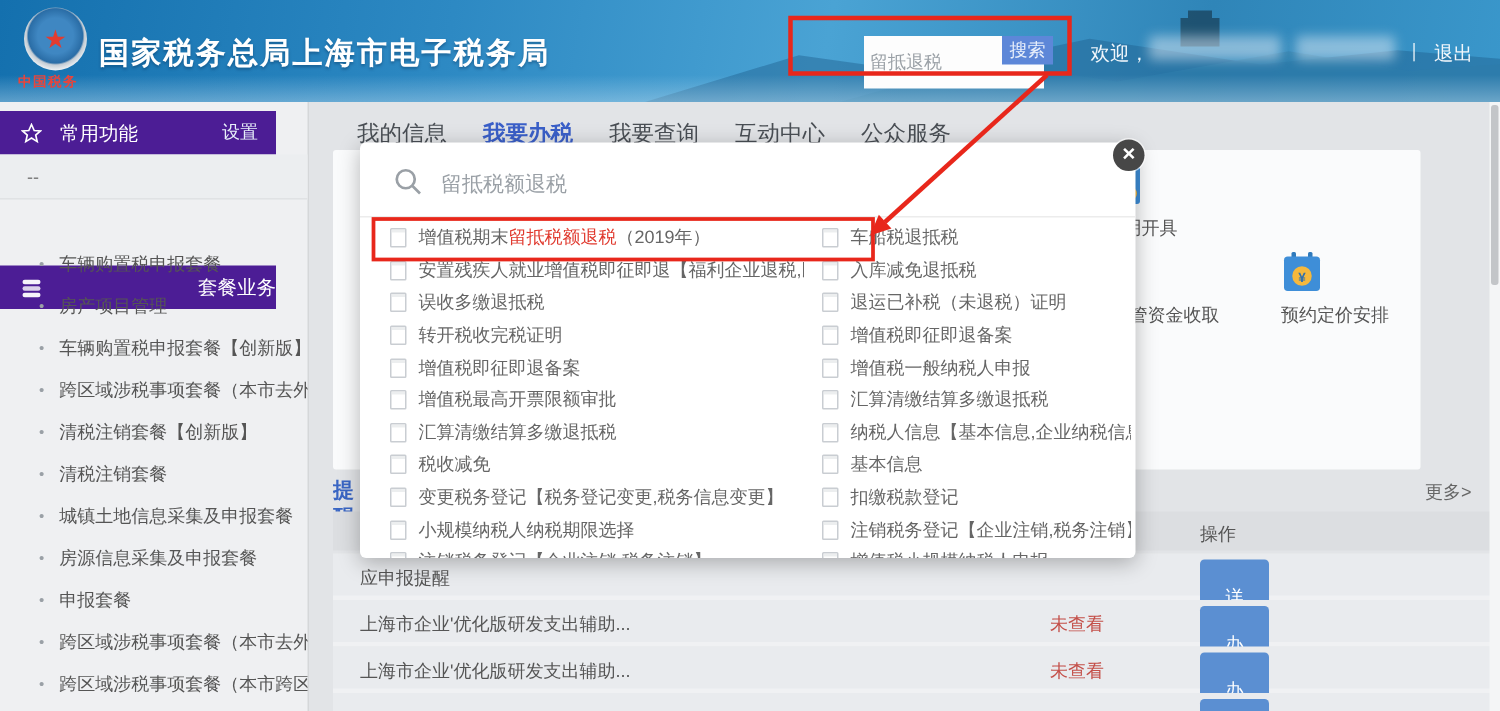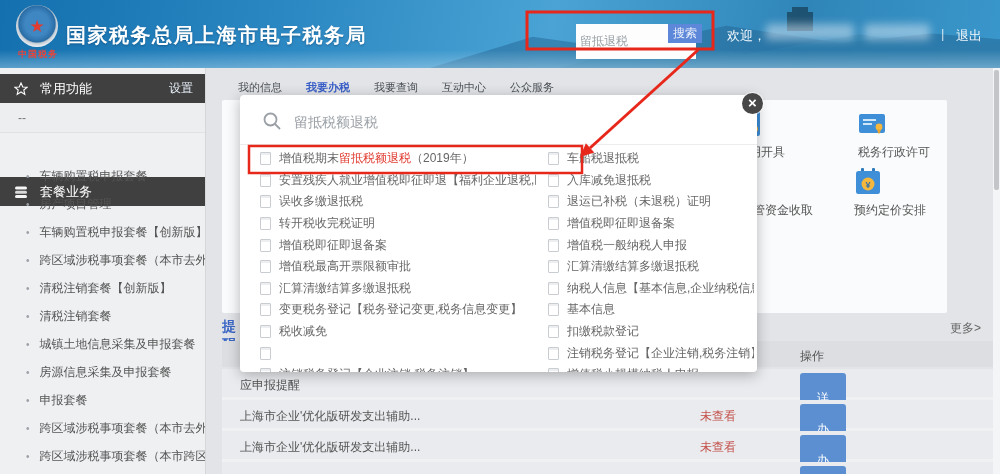--- a/index.html
+++ b/index.html
@@ -14,52 +14,52 @@
   .mtn-near{position:absolute;left:560px;top:32px;width:440px;height:36px;background:#2d7cab;opacity:.75;
     clip-path:polygon(0 100%,22% 25%,42% 62%,68% 6%,86% 42%,100% 30%,100% 100%);}
   .haze{position:absolute;left:0;top:50px;width:1000px;height:18px;
     background:linear-gradient(180deg,rgba(190,220,240,0),rgba(200,228,244,.4));}
   .tower{position:absolute;left:787px;top:12px;width:26px;height:19px;background:#1c4a66;opacity:.85;}
   .tower:before{content:"";position:absolute;left:5px;top:-5px;width:16px;height:5px;background:#1c4a66;}
   .logo-badge{position:absolute;left:16px;top:5px;width:42px;height:42px;border-radius:50%;
     background:radial-gradient(circle at 50% 45%,#3f87c2 0 38%,#2a6da6 58%,#c3ccd4 62%,#eef2f5 74%,#98a9b6 100%);
     display:flex;align-items:center;justify-content:center;}
   .logo-star{color:#e23b30;font-size:17px;line-height:1;}
-  .logo-caption{position:absolute;left:12px;top:48px;width:52px;text-align:center;color:#e8453c;
+  .logo-caption{position:absolute;left:12px;top:48px;width:52px;color:#e8453c;
     font-size:9px;font-weight:bold;letter-spacing:1px;}
   .hdr-title{position:absolute;left:66px;top:22px;color:#fff;font-size:20px;font-weight:bold;
     letter-spacing:1.5px;text-shadow:0 1px 2px rgba(0,40,80,.4);}
   .hdr-search-input{position:absolute;left:576px;top:24px;width:112px;height:35px;border:none;
     background:#fdfdfd;color:#9aa0a6;font-size:12px;padding:0 4px;font-family:inherit;}
   .hdr-search-btn{position:absolute;left:668px;top:24px;width:34px;height:19px;background:#5d87d8;
     color:#eaf0fb;font-size:12px;text-align:center;line-height:19px;cursor:pointer;}
   .hdr-welcome{position:absolute;left:727px;top:27px;color:#f2f7fb;font-size:13px;}
   .blur-blob{position:absolute;top:24px;height:16px;background:rgba(225,238,248,.5);border-radius:3px;filter:blur(4px);}
   .bb1{left:766px;width:88px;}
   .bb2{left:864px;width:66px;}
   .hdr-pipe{position:absolute;left:941px;top:26px;color:rgba(255,255,255,.75);font-size:13px;}
   .hdr-logout{position:absolute;left:956px;top:27px;color:#f2f7fb;font-size:13px;cursor:pointer;}
 
   
   .sidebar{position:absolute;left:0;top:68px;width:205px;height:406px;background:#eff0f2;border-right:1px solid #d5d7d9;}
-  .sb-bar{position:absolute;left:0;width:205px;height:29px;background:#404040;color:#fff;
-    display:flex;align-items:center;font-size:13px;}
+  .sb-bar{position:absolute;left:0;width:184px;height:29px;background:#4c1d95;color:#fff;
+    display:flex;align-items:center;font-size:13px;justify-content:space-between;}
   .sb-bar1{top:6px;}
   .sb-bar2{top:65px;margin-top:44px;}
   .sb-bar .sb-ic{margin:0 12px 0 14px;display:flex;}
   .sb-action{margin-left:auto;margin-right:12px;font-size:12px;color:#e8f0fa;cursor:pointer;}
   .sb-dash{position:absolute;left:0;top:35px;width:205px;height:30px;background:#eceef0;
     border-bottom:1px solid #e0e2e4;color:#777;font-size:12px;line-height:30px;padding-left:18px;box-sizing:border-box;}
   .sb-items{position:absolute;left:0;top:94px;width:205px;}
   .sb-item{height:28px;display:flex;align-items:center;color:#555;font-size:12px;cursor:pointer;
     white-space:nowrap;overflow:hidden;}
   .sb-item .blt{color:#9aa0a6;margin:0 10px 0 26px;font-size:10px;}
 
   
-  .nav-tabs{position:absolute;left:238px;top:80px;display:flex;gap:24px;font-size:11px;color:#4a4f55;}
+  .nav-tabs{position:absolute;left:238px;top:80px;display:flex;gap:24px;font-size:15px;color:#4a4f55;}
   .tab{cursor:pointer;}
   .tab.active{color:#3a5fc8;font-weight:bold;}
   .panel{position:absolute;left:222px;top:100px;width:725px;height:213px;background:#fafbfc;border-radius:2px;}
   .tile{position:absolute;display:flex;flex-direction:column;align-items:flex-start;cursor:pointer;}
   .tile-label{margin-top:6px;font-size:12px;color:#555;white-space:nowrap;}
   .t1{left:737px;top:110px;width:84px;}
   .t2{left:858px;top:110px;width:84px;}
   .t3{left:729px;top:168px;width:100px;}
   .t4{left:854px;top:168px;width:92px;}
 
@@ -206,30 +206,20 @@
   <div class="tile t1">
     <svg width="26" height="28" viewBox="0 0 26 28">
       <rect x="3" y="1" width="20" height="25" rx="2" fill="#3e8ed8"></rect>
       <rect x="7" y="6" width="12" height="2" fill="#cfe6f8"></rect>
       <rect x="7" y="10" width="9" height="2" fill="#cfe6f8"></rect>
       <circle cx="16.5" cy="19" r="4.5" fill="#f5b83d"></circle>
       <circle cx="16.5" cy="19" r="1.8" fill="#e89a22"></circle>
     </svg>
     <span class="tile-label">证明开具</span>
   </div>
-  <div class="tile t2">
-    <svg width="28" height="28" viewBox="0 0 28 28">
-      <rect x="1" y="4" width="26" height="19" rx="2" fill="#3e8ed8"></rect>
-      <rect x="5" y="9" width="13" height="2" fill="#cfe6f8"></rect>
-      <rect x="5" y="13" width="9" height="2" fill="#cfe6f8"></rect>
-      <circle cx="21" cy="17" r="3.4" fill="#f5b83d"></circle>
-      <polygon points="19.2,19.5 20.2,24 21,22.4 21.8,24 22.8,19.5" fill="#e8a52f"></polygon>
-    </svg>
-    <span class="tile-label">税务行政许可</span>
-  </div>
   <div class="tile t3">
     <svg width="28" height="28" viewBox="0 0 28 28">
       <polygon points="2,9 6,3 22,3 26,9" fill="#54a0e0"></polygon>
       <rect x="2" y="9" width="24" height="16" rx="1.5" fill="#3e8ed8"></rect>
       <text x="14" y="20" text-anchor="middle" font-size="11" font-weight="bold" fill="#f5c544">¥=</text>
     </svg>
     <span class="tile-label">代保管资金收取</span>
   </div>
   <div class="tile t4">
     <svg width="28" height="28" viewBox="0 0 28 28">
@@ -304,28 +294,29 @@
         <div class="m-item">
           <span class="doc-ic"></span>
           <span>增值税最高开票限额审批</span>
         </div>
         <div class="m-item">
           <span class="doc-ic"></span>
           <span>汇算清缴结算多缴退抵税</span>
         </div>
         <div class="m-item">
           <span class="doc-ic"></span>
+          <span>税收减免</span>
+        </div>
+        <div class="m-item">
+          <span class="doc-ic"></span>
           <span>变更税务登记【税务登记变更,税务信息变更】</span>
         </div>
         <div class="m-item">
           <span class="doc-ic"></span>
-          <span>税收减免</span>
-        </div>
-        <div class="m-item">
-          <span class="doc-ic"></span>
+          <span>小规模纳税人纳税期限选择</span>
         </div>
         <div class="m-item">
           <span class="doc-ic"></span>
           <span>注销税务登记【企业注销,税务注销】</span>
         </div>
       </div>
     <div class="m-col m-col-right">
         <div class="m-item">
           <span class="doc-ic"></span>
           <span>车船税退抵税</span>

